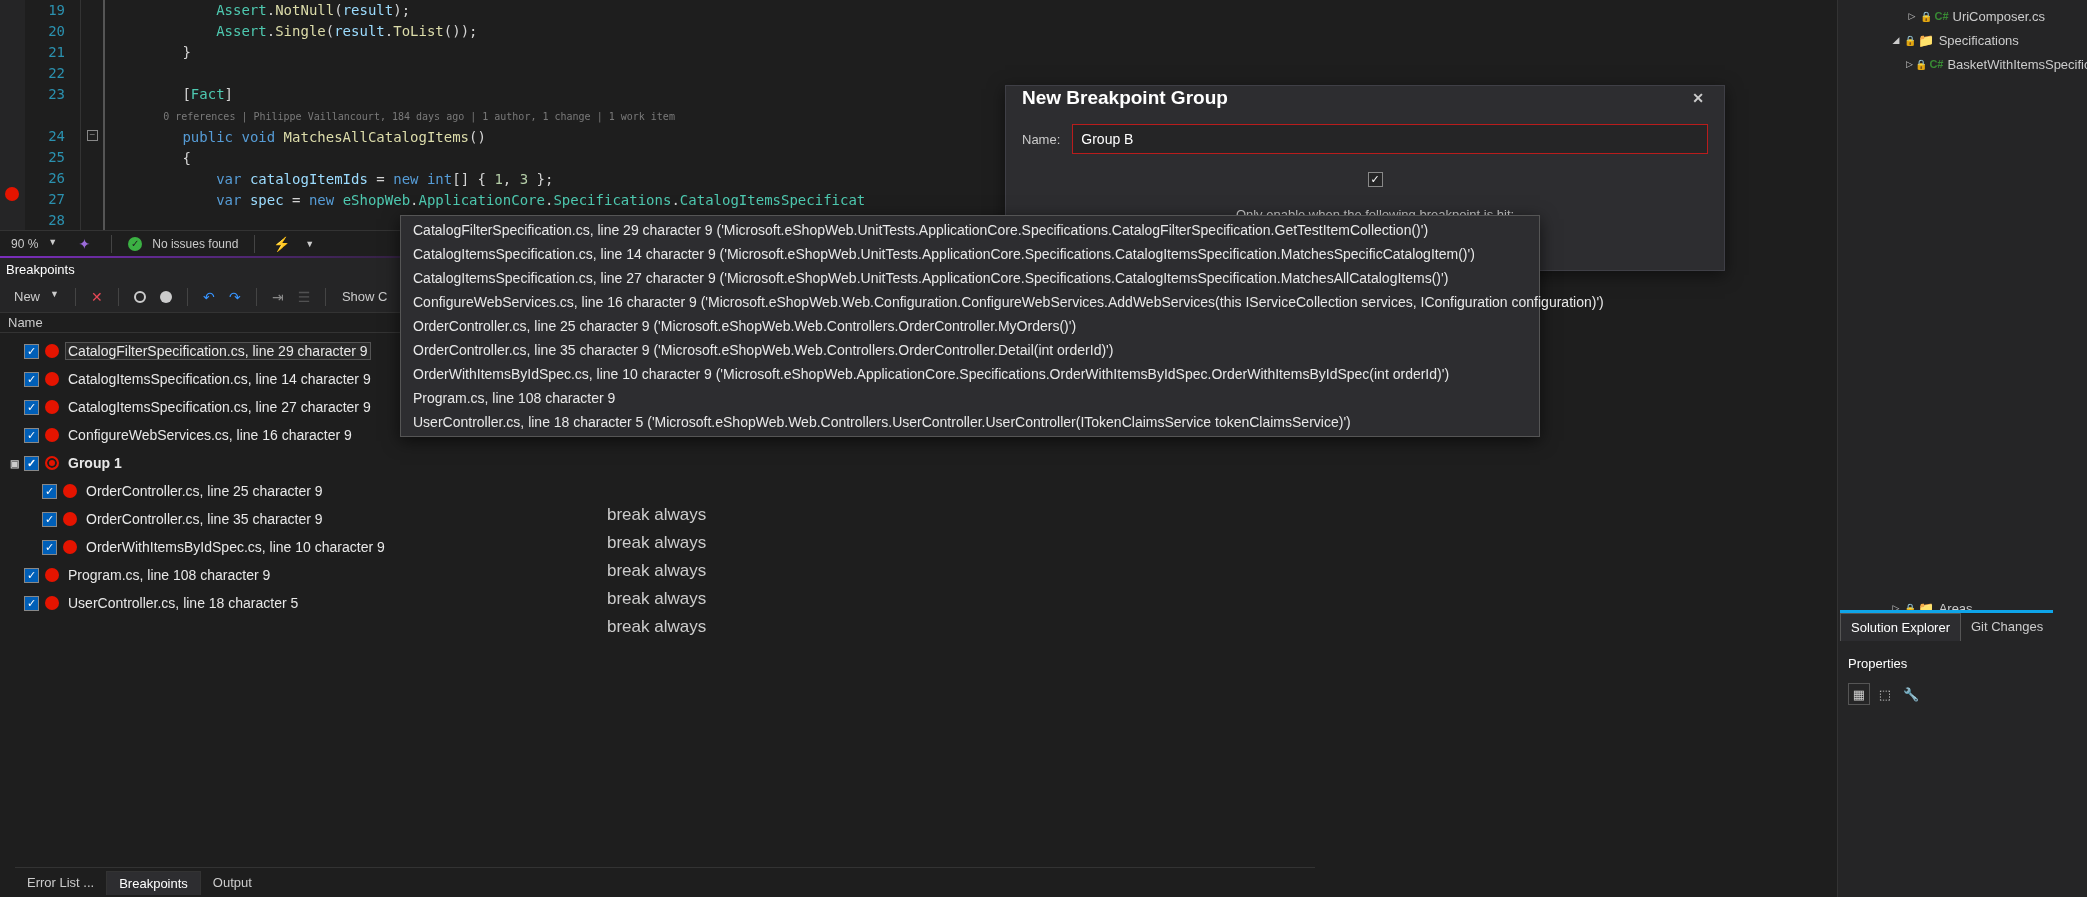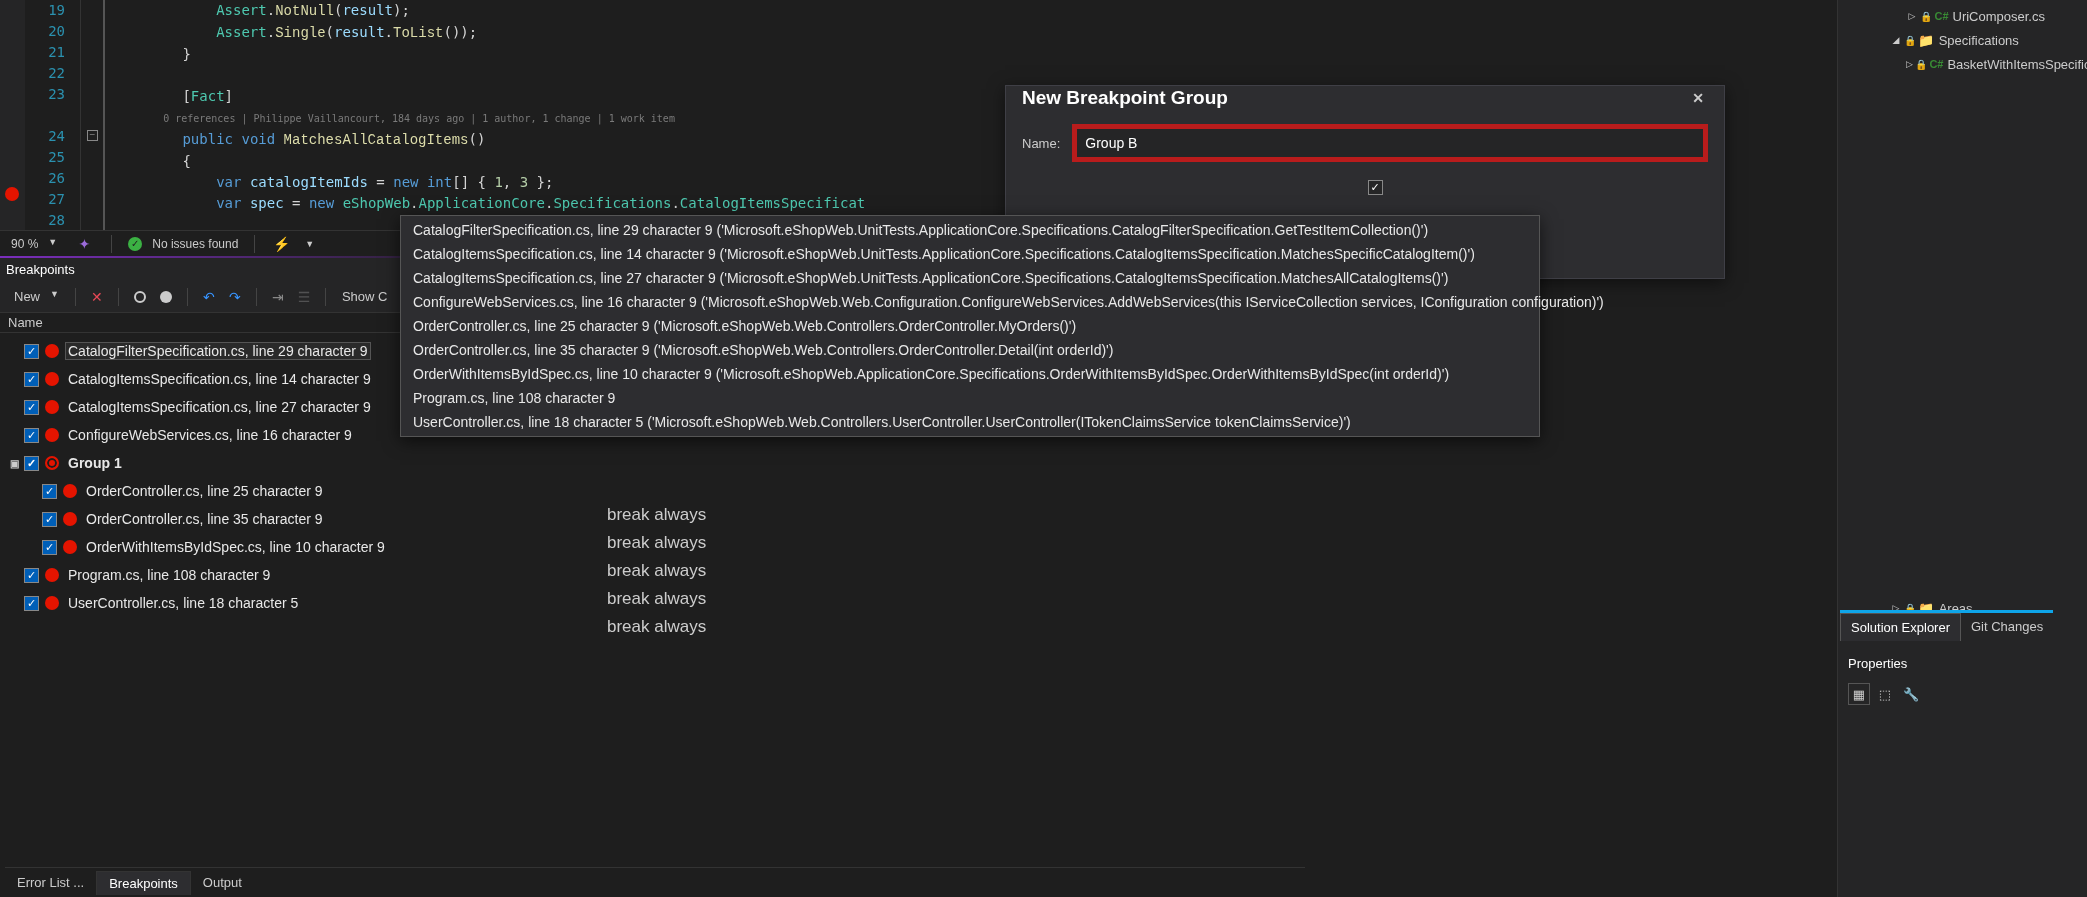--- a/index.html
+++ b/index.html
@@ -64,21 +64,21 @@
   }
   .code-body {
     font-family: Consolas, monospace;
     font-size: 14px;
     line-height: 21px;
     white-space: pre;
     padding-left: 10px;
   }
   .c-kw { color: #569cd6; }
   .c-cls { color: #4ec9b0; }
-  .c-mth { color: #dcdcaa; font-family: Liberation Mono, monospace; }
+  .c-mth { color: #dcdcaa; }
   .c-num { color: #b5cea8; }
   .c-id { color: #9cdcfe; }
   .c-pln { color: #d4d4d4; }
   .c-dim { color: #7a7a7a; font-size: 10px; }
   
   .status-bar {
     position: absolute;
     top: 230px; left: 0;
     width: 1300px;
     height: 26px;
@@ -220,21 +220,21 @@
   .bp-cond {
     position: absolute;
     left: 605px;
     color: #ccc;
     font-size: 17px;
   }
   .bp-row-wrap { position: relative; }
 
   .bottom-tabs {
     position: absolute;
-    bottom: 0; left: 5px;
+    bottom: 0; left: 15px;
     width: 1300px;
     height: 30px;
     background: #1e1e1e;
     border-top: 1px solid #333;
     display: flex;
     align-items: center;
     font-size: 13px;
   }
   .bottom-tab {
     padding: 4px 12px;
@@ -265,21 +265,21 @@
     justify-content: space-between;
     font-weight: bold;
   }
   .dialog-close { color: #ccc; font-size: 14px; cursor: pointer; padding: 4px;}
   .dialog-body { padding: 10px 16px 16px 16px; }
   .form-row { display: flex; align-items: center; gap: 12px; margin-bottom: 18px;}
   .form-label { color: #ccc; }
   .form-input {
     flex: 1;
     background: #252526;
-    border: 5px solid #b91c1c;
+    border: 1px solid #b91c1c;
     color: #fff;
     padding: 6px 8px;
     font-size: 14px;
   }
   .chk-row { display: flex; align-items: center; gap: 20px; padding-left: 20px; flex-direction: column;}
   .chk-row .chk {
     width: 15px; height: 15px;
     border: 1px solid #888;
     display: inline-flex;
     align-items: center;

